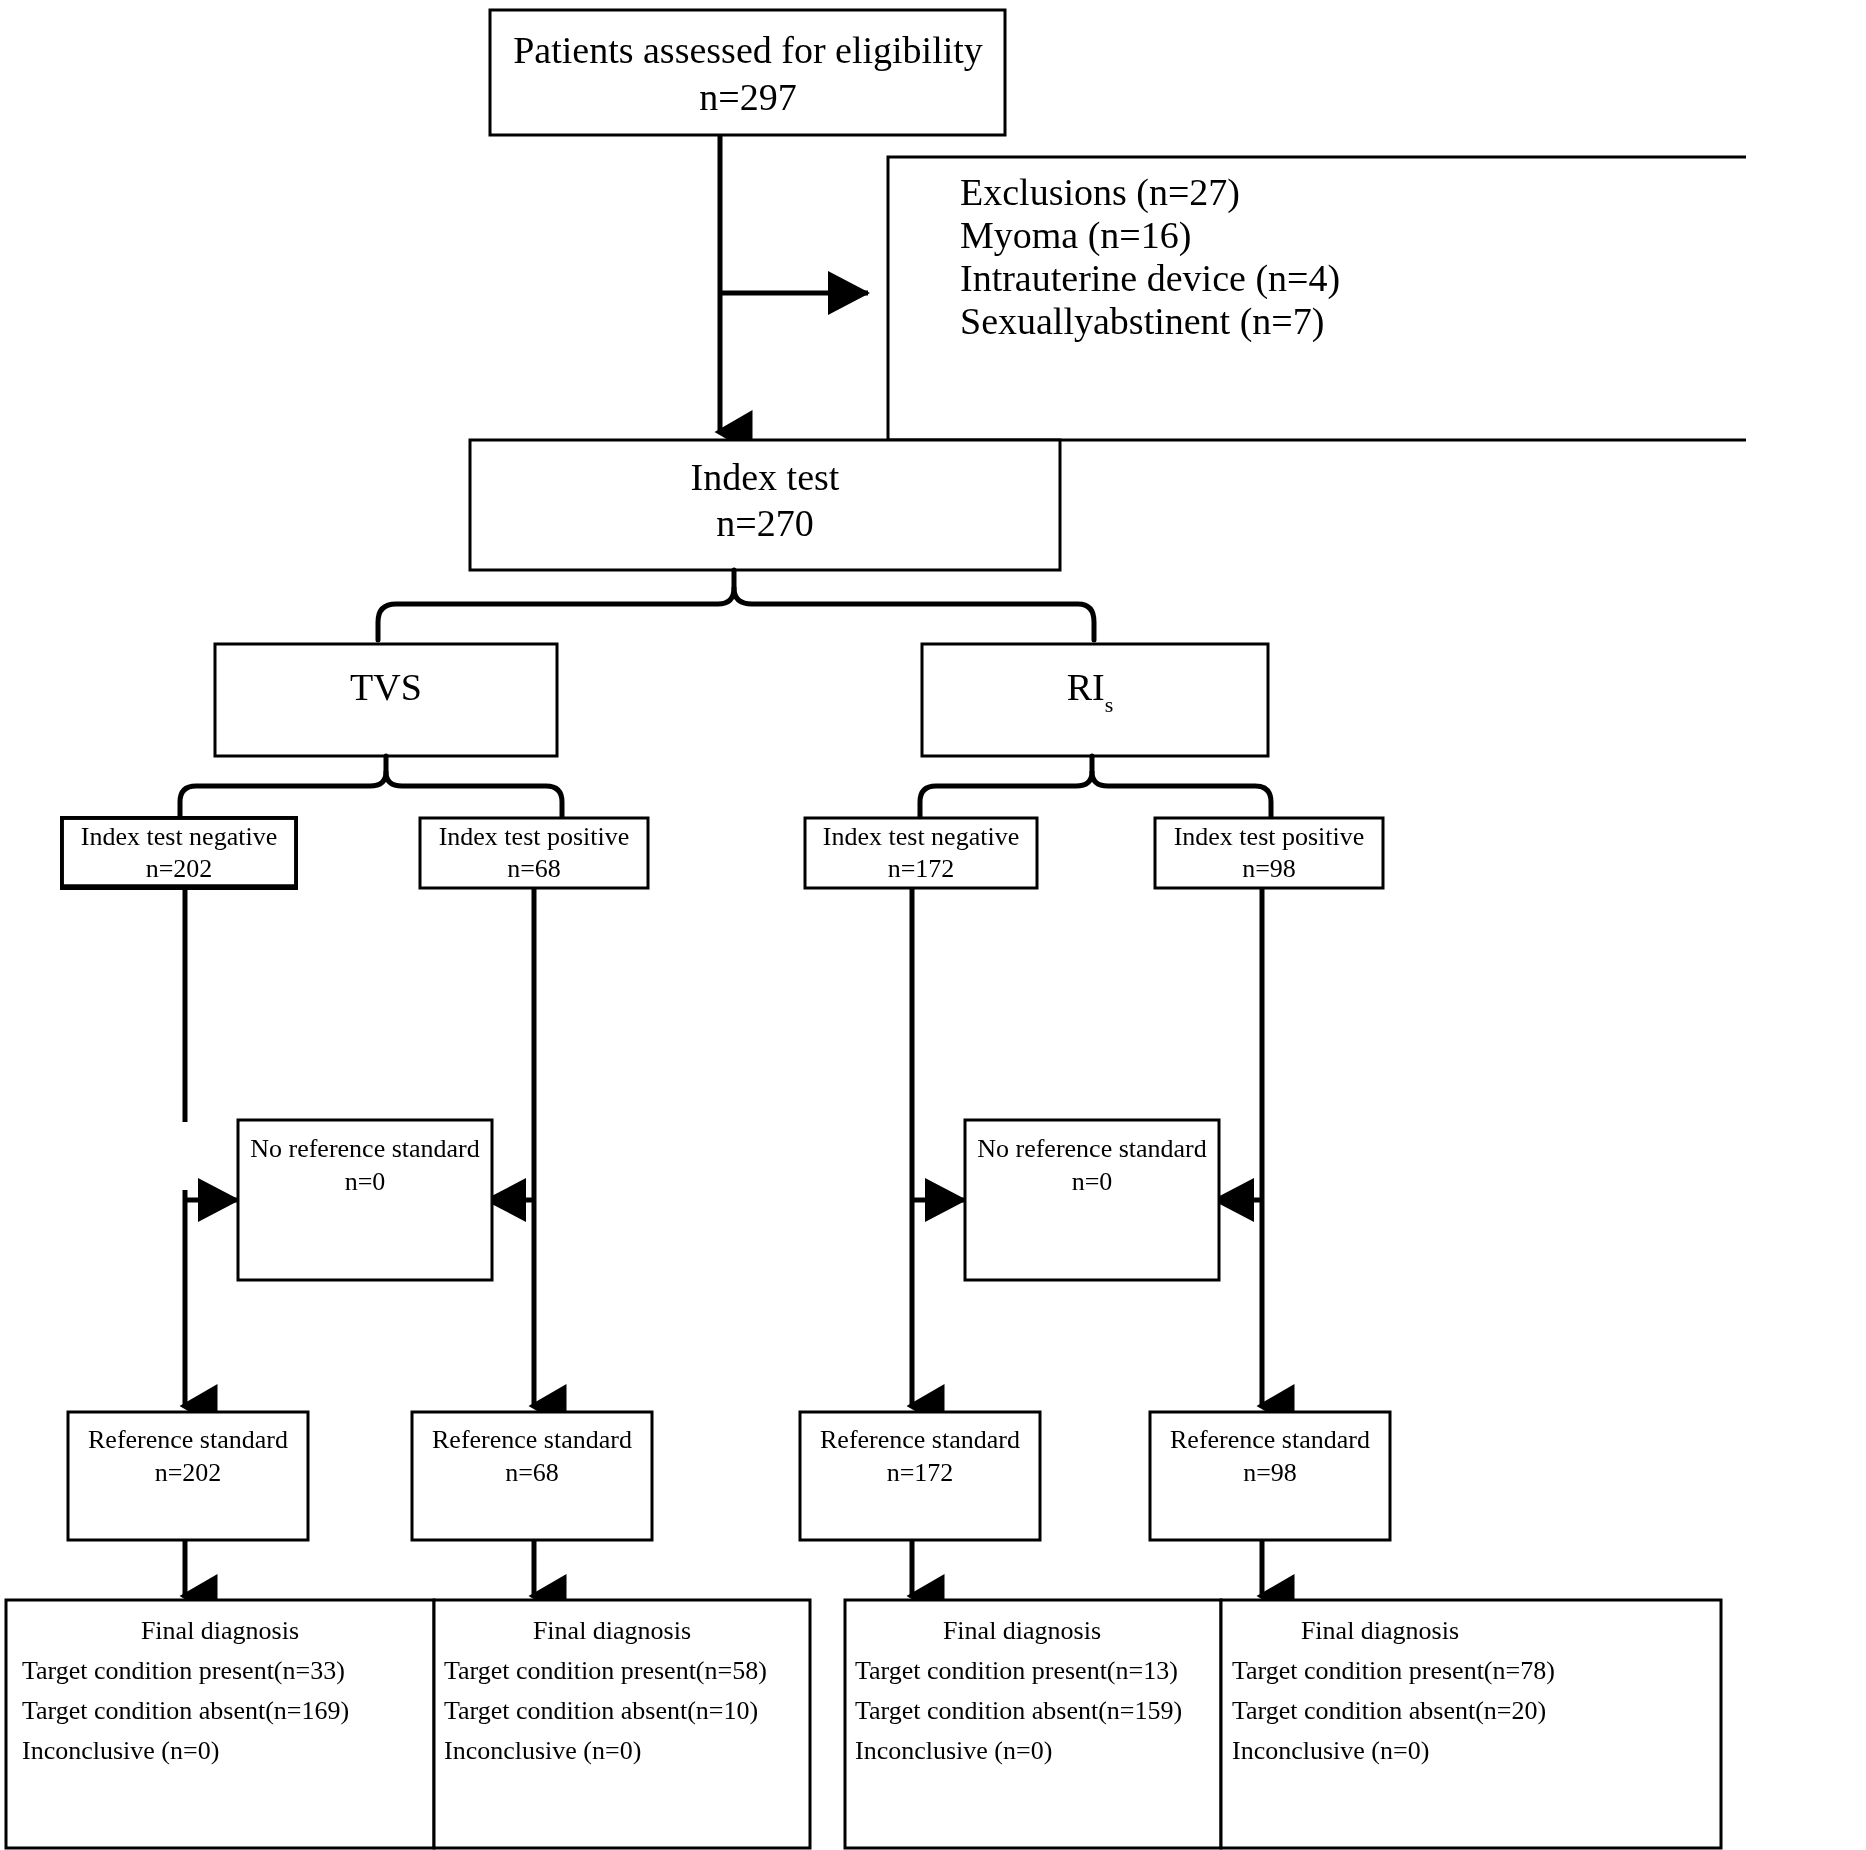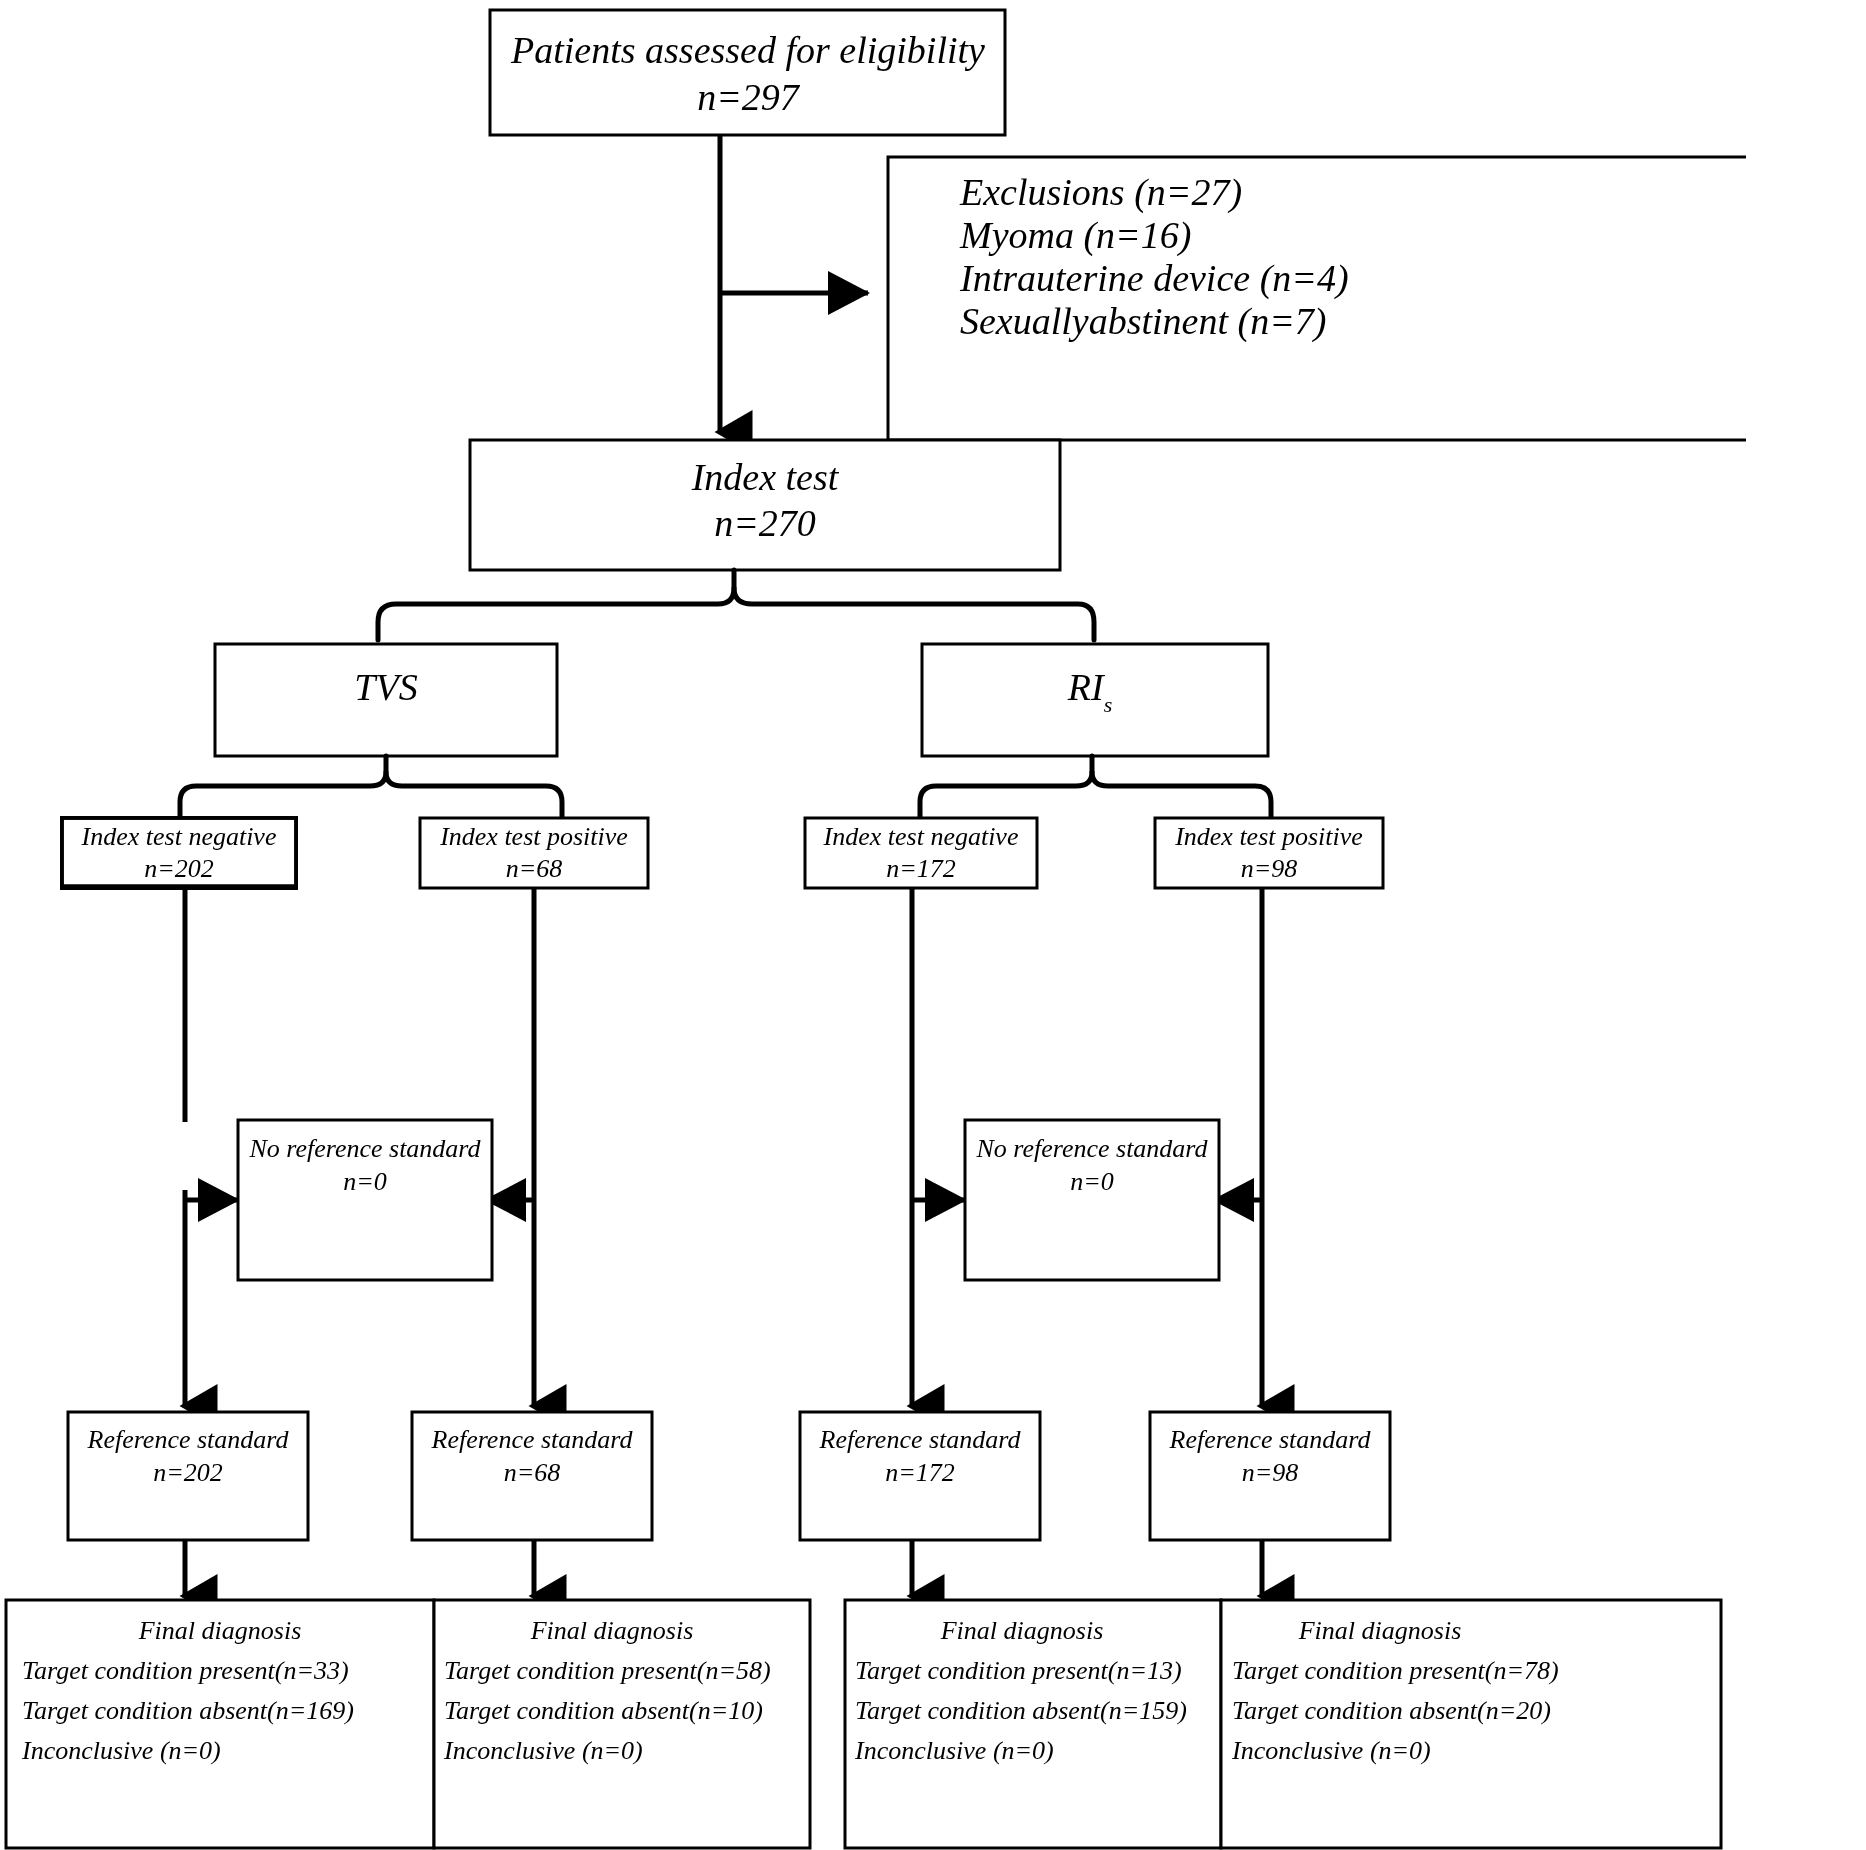--- a/index.html
+++ b/index.html
@@ -7,21 +7,20 @@
     padding: 0;
     background: #ffffff;
   }
   #page {
     position: relative;
     width: 1746px;
     height: 1850px;
     background: #ffffff;
     font-family: "Liberation Serif", "DejaVu Serif", serif;
     overflow: hidden;
-    font-style: italic;
   }
   svg.flow {
     position: absolute;
     top: 0;
     left: 0;
     width: 1866px;
     height: 1850px;
   }
   .box {
     fill: #ffffff;

